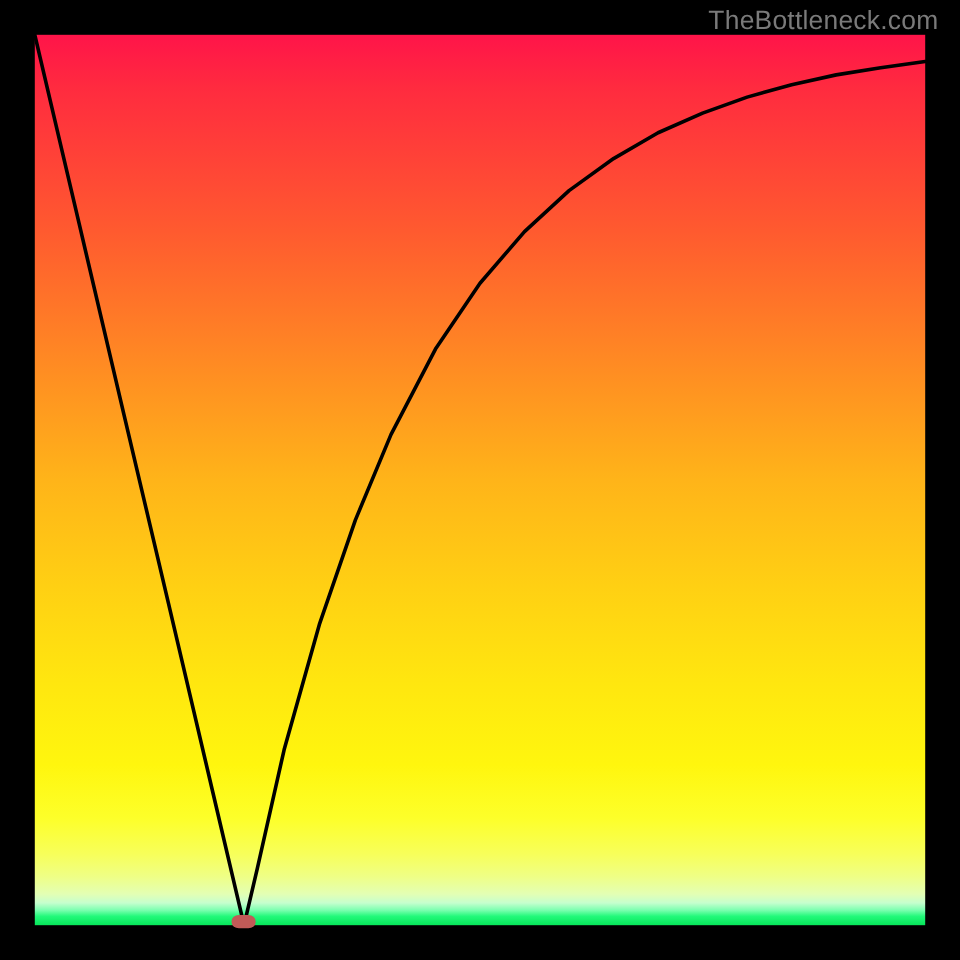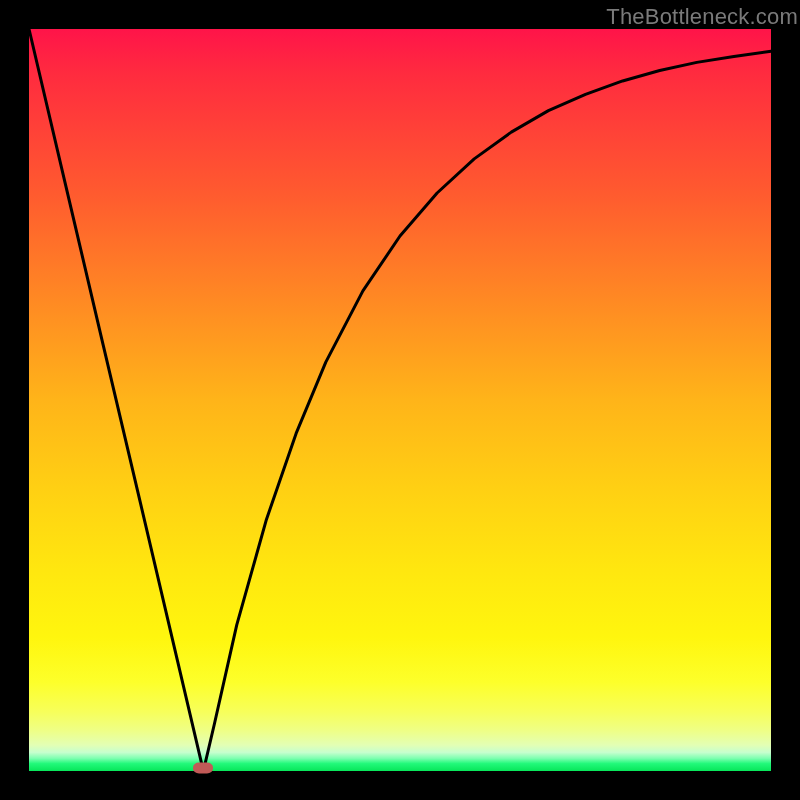--- a/index.html
+++ b/index.html
@@ -13,21 +13,21 @@
   }
   .outer {
     position: relative;
     width: 800px;
     height: 800px;
     background: #000;
   }
   .attribution {
     position: absolute;
     top: 4px;
-    right: 2px;
+    right: 18px;
     color: #7a7a7a;
     font-size: 22px;
     letter-spacing: 0.2px;
     user-select: none;
   }
   .plot {
     position: absolute;
     left: 29px;
     top: 29px;
     width: 742px;

